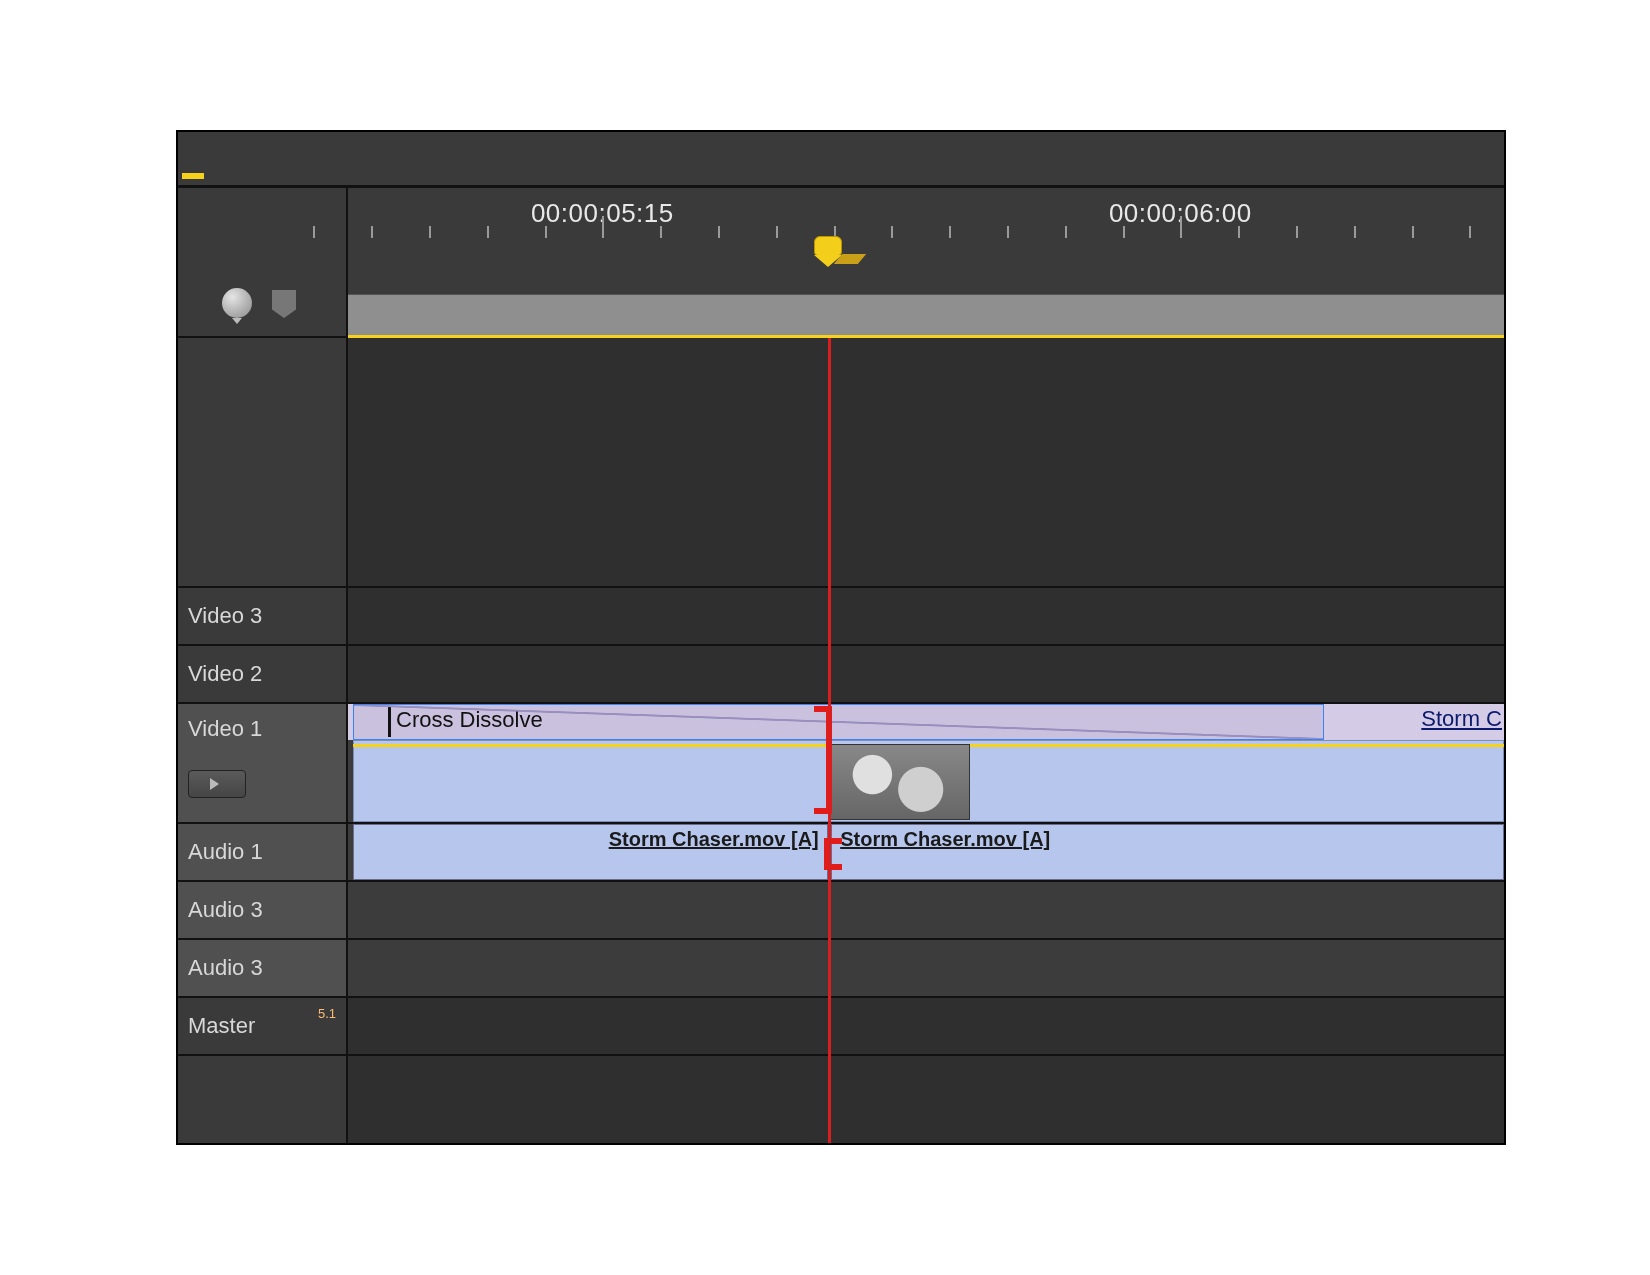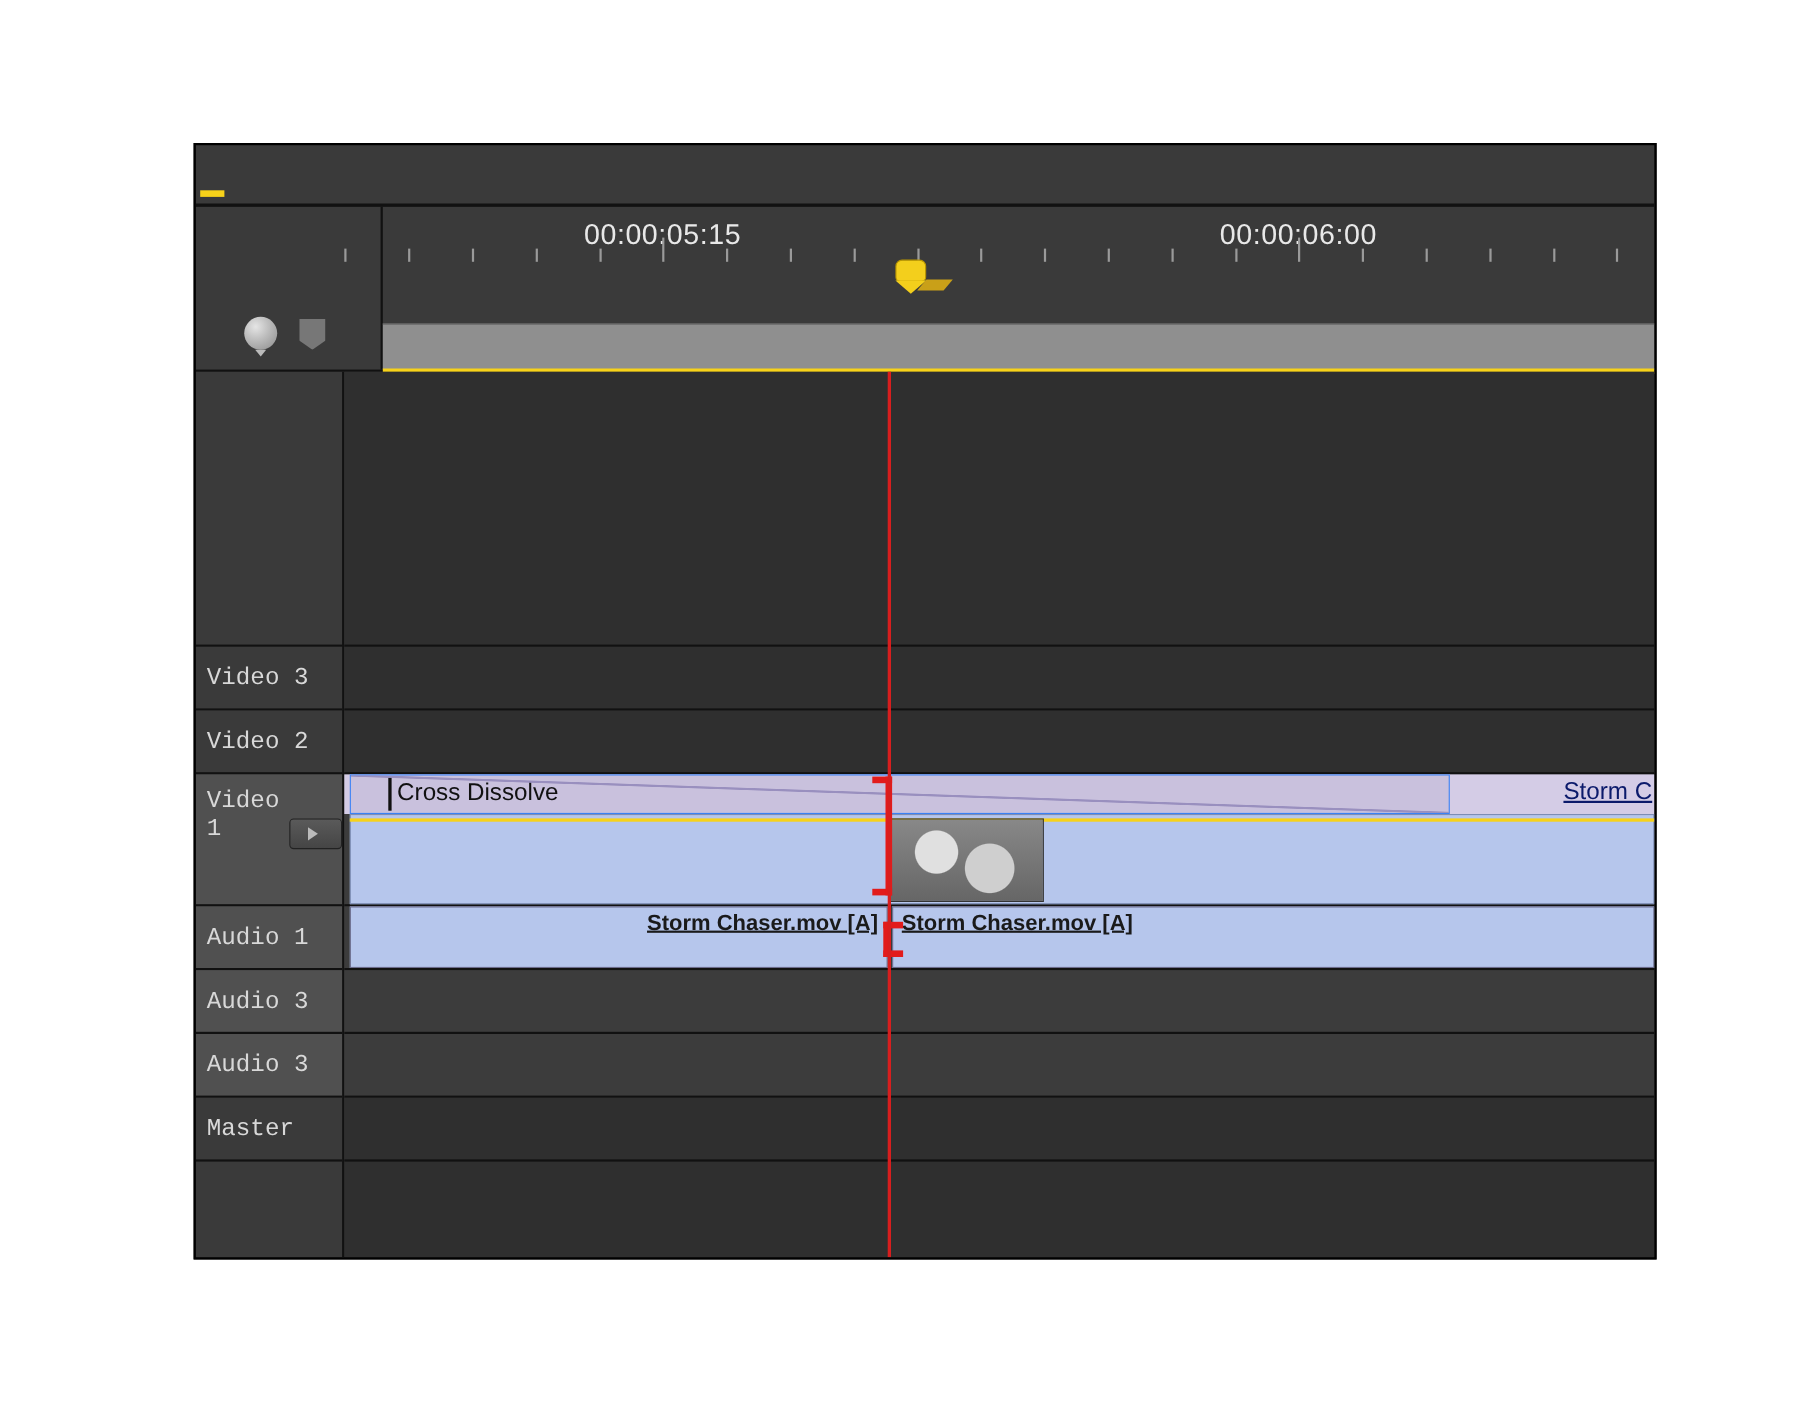--- a/index.html
+++ b/index.html
@@ -148,24 +148,23 @@
     width: 24px; height: 10px;
     background: #c9a018;
     transform: skewX(-40deg);
   }
   .tracks-area {
     position: relative;
     display: flex;
     height: calc(100% - 56px - 150px);
   }
   .track-headers {
-    width: 135px;
+    width: 170px;
     background: #3a3a3a;
     border-right: 2px solid #111;
-    font-family: Liberation Mono, monospace;
   }
   .track-content {
     flex: 1;
     position: relative;
     background: #2f2f2f;
   }
   .spacer { height: 250px; border-bottom: 2px solid #111; }
   .track-header {
     height: 58px;
     display: flex;
@@ -176,21 +175,21 @@
     color: #d8d8d8;
     font-size: 22px;
   }
   .track-header.selected {
     background: #505050;
   }
   .track-header.tall {
     height: 120px;
     align-items: flex-start;
     padding-top: 12px;
-    flex-direction: row;
+    flex-direction: column;
   }
   .track-header .expand-btn {
     margin-top: 28px;
     width: 58px; height: 28px;
     background: linear-gradient(#5a5a5a,#454545);
     border: 1px solid #222;
     border-radius: 4px;
     display:flex; align-items:center; justify-content:center;
   }
   .track-header .expand-btn:after {

